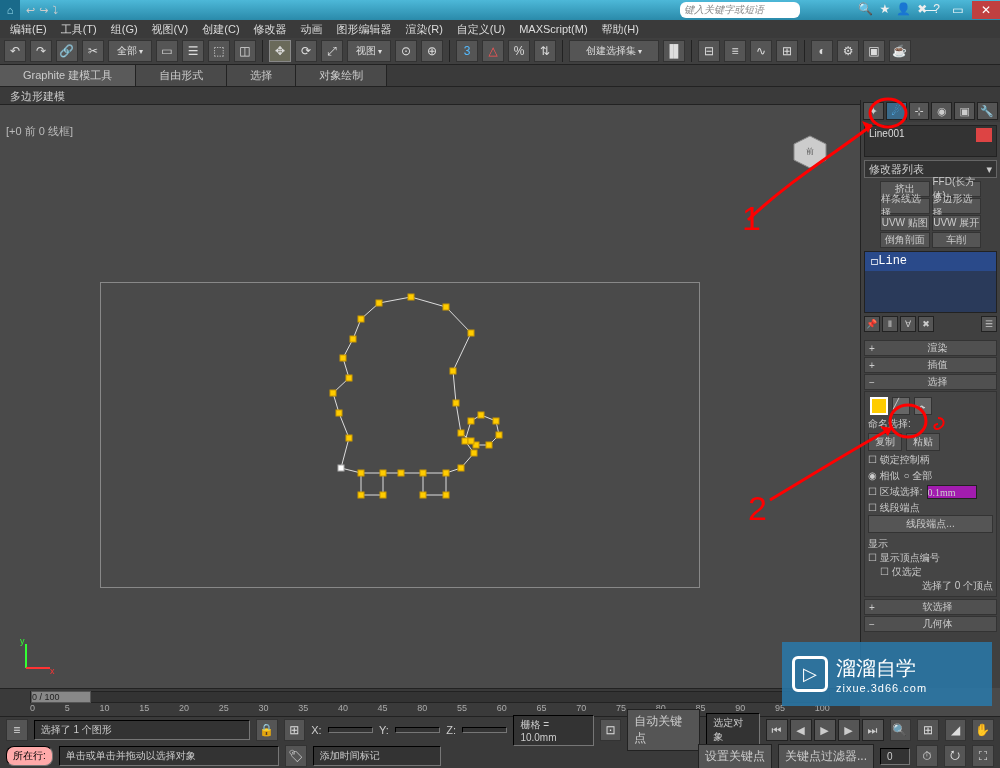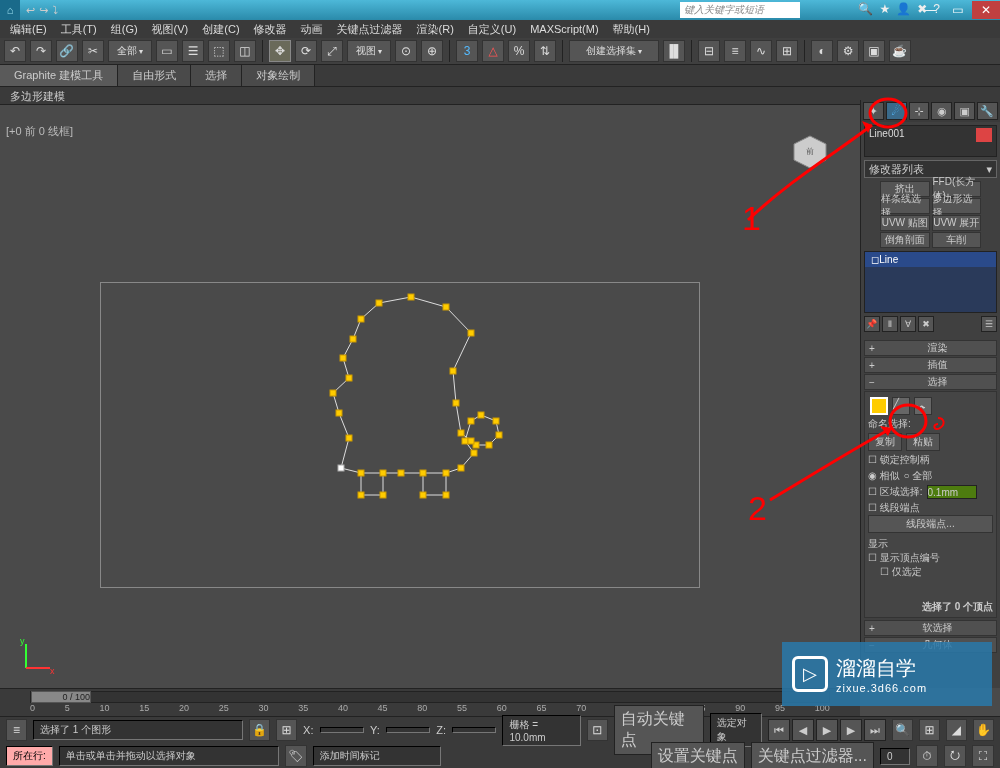--- a/index.html
+++ b/index.html
@@ -5,39 +5,39 @@
 * { margin: 0; padding: 0; box-sizing: border-box; font-family: "Microsoft YaHei", sans-serif; }
 body { background: #4a4a4a; color: #ccc; font-size: 11px; width: 1000px; height: 768px; overflow: hidden; position: relative; }
 
 
 .titlebar { height: 20px; background: linear-gradient(#4db8d8, #2a8aaa); display: flex; align-items: center; position: relative; }
 .titlebar .logo { width: 20px; height: 20px; background: #1a6a8a; display:flex; align-items:center; justify-content:center; color:#9de; font-weight:bold; }
 .titlebar .title { position:absolute; left:50%; transform:translateX(-50%); color:#fff; font-size:11px; }
 .titlebar .sysbtns { margin-left:auto; display:flex; }
 .titlebar .sysbtns div { width:28px; height:18px; display:flex; align-items:center; justify-content:center; color:#fff; font-size:12px; }
 .titlebar .sysbtns .close { background:#c04040; }
-.titlebar .searchbox { position:absolute; right:200px; top:2px; width:120px; height:16px; background:#fff; color:#888; font-style:italic; font-size:10px; padding:1px 4px; }
+.titlebar .searchbox { position:absolute; right:200px; top:2px; width:120px; height:16px; background:#fff; color:#888; font-style:italic; font-size:10px; padding:1px 4px;border-radius:6px; }
 .titlebar .qat { position:absolute; right:60px; top:2px; display:flex; gap:6px; }
 .titlebar .qat span { color:#eee; font-size:12px; }
 
 
 .menubar { height:18px; background:#3a3a3a; display:flex; align-items:center; padding:0 4px; gap:2px; }
 .menubar span { padding:1px 6px; color:#ddd; cursor:default; }
 
 
 .toolbar { background:#3f3f3f; border-bottom:1px solid #222; display:flex; align-items:center; padding:2px 4px; gap:4px; flex-wrap:nowrap; }
 .tbtn { width:22px; height:22px; background:#555; border:1px solid #333; display:flex; align-items:center; justify-content:center; color:#ddd; font-size:12px; }
 .tbtn.sep { width:1px; background:#222; border:none; margin:0 2px; }
 .tbtn.wide { width:auto; padding:0 8px; font-size:10px; }
 .tbtn.dd::after { content:"▾"; font-size:8px; margin-left:2px; }
 .tbtn.active { background:#6a6a5a; border-color:#888; }
 
 
 .ribbon { height:22px; background:#3a3a3a; border-bottom:1px solid #222; display:flex; align-items:center; }
-.ribbon .tab { padding:3px 14px; color:#ccc; background:#4a4a4a; border-right:1px solid #222; }
+.ribbon .tab { padding:3px 23px; color:#ccc; background:#4a4a4a; border-right:1px solid #222; }
 .ribbon .tab.active { background:#5a5a5a; }
 .subrib { height:18px; background:#3a3a3a; padding:2px 10px; color:#ccc; border-bottom:1px solid #222; }
 
 
 .main { position:absolute; top:122px; left:0; right:140px; bottom:80px; background:#4a4a4a; }
 .vplabel { position:absolute; top:2px; left:6px; color:#bbb; font-size:11px; }
 .vpframe { position:absolute; top:160px; left:100px; width:600px; height:306px; border:1px solid #888; background:#4a4a4a; }
 .axis { position:absolute; bottom:10px; left:18px; color:#f33; font-size:11px; }
 .vcube { position:absolute; top:10px; right:30px; width:40px; height:40px; }
 
@@ -46,53 +46,53 @@
 .cmdtabs { display:flex; height:22px; background:#3a3a3a; gap:2px; padding:2px; }
 .cmdtabs div { flex:1; background:#555; border:1px solid #222; display:flex; align-items:center; justify-content:center; font-size:11px; }
 .cmdtabs div.sel { background:#3a6a8a; }
 .objname { margin:3px; height:32px; background:#333; border:1px solid #222; padding:2px 4px; color:#ddd; font-size:10px; display:flex; }
 .objname .sw { width:16px; height:14px; background:#d44; margin-left:auto; }
 .modlist { margin:3px; height:18px; background:#333; border:1px solid #666; padding:2px 4px; display:flex; align-items:center; }
 .modlist::after { content:"▾"; margin-left:auto; }
 .btnrow { display:flex; gap:2px; margin:1px 19px; }
 .btnrow div { flex:1; height:16px; background:#555; border:1px solid #333; font-size:10px; display:flex; align-items:center; justify-content:center; }
 .stack { margin:3px; height:62px; background:#2a3a5a; border:1px solid #222; }
-.stackhdr { background:#2a4a8a; color:#fff; font-size:10px; padding:2px 6px; display:flex; }
+.stackhdr { background:#2a4a8a; color:#fff; font-size:12px; padding:2px 6px; display:flex;font-family:Liberation Mono, monospace; }
 .stackhdr::before { content:"◻ "; }
 .stackctl { display:flex; gap:2px; margin:2px 3px 8px; }
 .stackctl div { width:16px; height:16px; background:#555; border:1px solid #222; font-size:9px; display:flex; align-items:center; justify-content:center; }
 .stackctl .sp { flex:1; background:none; border:none; }
 .rollhdr { height:16px; background:#505050; border:1px solid #333; margin:1px 3px; display:flex; align-items:center; font-size:10px; }
 .rollhdr .pm { width:14px; text-align:center; }
 .rollhdr .t { flex:1; text-align:center; }
 .rollbody { background:#454545; border:1px solid #333; margin:0 3px 2px; padding:3px; font-size:10px; }
 .iconrow { display:flex; gap:4px; padding:2px; align-items:center; }
 .iconrow .ic { width:18px; height:18px; background:#666; border:1px solid #333; }
 .iconrow .ic.hl { background:#ffcc00; border:2px solid #fff; }
 .field { display:flex; align-items:center; gap:4px; margin:2px 0; }
-.field input[type=text] { background:#4d7c0f; border:1px solid #222; color:#ccc; width:50px; height:14px; font-size:10px; }
+.field input[type=text] { background:#a21caf; border:1px solid #222; color:#ccc; width:50px; height:14px; font-size:10px;font-family:Liberation Serif, serif; }
 .cbtn { background:#555; border:1px solid #333; padding:1px 6px; display:inline-block; }
 .chk::before { content:"☐ "; }
 .rad::before { content:"○ "; }
 .rad.on::before { content:"◉ "; }
 
 
 .timeline { position:absolute; bottom:52px; left:0; right:140px; height:28px; background:#3a3a3a; border-top:1px solid #222; }
 .slider { height:12px; background:#333; margin:2px 30px 0 30px; position:relative; border:1px solid #222; }
-.slider .knob { position:absolute; left:0; top:-1px; width:60px; height:12px; background:#888; border:1px solid #555; font-size:9px; text-align:right; color:#222; }
+.slider .knob { position:absolute; left:0; top:-1px; width:60px; height:12px; background:#888; border:1px solid #555; font-size:9px; text-align:left; color:#222; }
 .ticks { height:14px; margin:0 30px; display:flex; justify-content:space-between; font-size:9px; color:#aaa; }
 
 
 .status { position:absolute; bottom:0; left:0; right:0; height:52px; background:#3a3a3a; border-top:1px solid #222; }
 .status .row1 { height:26px; display:flex; align-items:center; gap:6px; padding:0 6px; }
 .status .row2 { height:26px; display:flex; align-items:center; gap:6px; padding:0 6px; }
 .statfield { background:#333; border:1px inset #222; padding:2px 6px; color:#ccc; font-size:10px; }
 .playbtns { display:flex; gap:2px; }
 .playbtns div { width:22px; height:22px; background:#555; border:1px solid #222; display:flex; align-items:center; justify-content:center; font-size:11px; }
-.keybtn { background:#555; border:1px solid #222; padding:3px 6px; font-size:16px; }
+.keybtn { background:#555; border:1px solid #222; padding:3px 6px; font-size:12px; }
 
 
 .anno { position:absolute; pointer-events:none; }
 .red { color:#f00; stroke:#f00; fill:none; }
 
 
 .watermark { position:absolute; right:8px; bottom:62px; width:210px; height:64px; background:#2a78a8dd; display:flex; align-items:center; color:#fff; font-size:20px; padding:0 10px; gap:8px; }
 .watermark .play { width:36px; height:36px; border:3px solid #fff; border-radius:6px; display:flex; align-items:center; justify-content:center; font-size:18px; }
 .watermark .txt small { display:block; font-size:11px; letter-spacing:1px; }
 </style>
@@ -122,21 +122,21 @@
 </div>
 
 <div class="menubar">
   <span>编辑(E)</span>
   <span>工具(T)</span>
   <span>组(G)</span>
   <span>视图(V)</span>
   <span>创建(C)</span>
   <span>修改器</span>
   <span>动画</span>
-  <span>关键点过滤器</span>
+  <span>图形编辑器</span>
   <span>渲染(R)</span>
   <span>自定义(U)</span>
   <span>MAXScript(M)</span>
   <span>帮助(H)</span>
 </div>
 
 <div class="toolbar">
   <div class="tbtn">↶</div>
   <div class="tbtn">↷</div>
   <div class="tbtn">🔗</div>
@@ -312,21 +312,21 @@
     </div>
     <div class="field">
         <span class="chk">区域选择:</span>
         <input type="text" value="0.1mm" style="">
       </div>
     <div class="chk">线段端点</div>
     <div class="cbtn" style="display:block;text-align:center;">线段端点...</div>
     <div style="margin-top:4px;">显示</div>
     <div class="chk">显示顶点编号</div>
     <div class="chk" style="margin-left:12px;">仅选定</div>
-    <div style="text-align:right; margin-top:21px;font-weight:bold;">选择了 0 个顶点</div>
+    <div style="text-align:right; margin-top:0;">选择了 0 个顶点</div>
   </div>
   <div class="rollhdr">
       <span class="pm">+</span>
       <span class="t">软选择</span>
     </div>
   <div class="rollhdr">
       <span class="pm">−</span>
       <span class="t">几何体</span>
     </div>
 </div>
@@ -382,21 +382,21 @@
       <div>▶</div>
       <div>▶</div>
       <div>⏭</div>
     </div>
     <div class="tbtn">🔍</div>
     <div class="tbtn">⊞</div>
     <div class="tbtn">◢</div>
     <div class="tbtn">✋</div>
   </div>
   <div class="row2">
-    <div class="statfield" style="background:#faa; color:#000;">所在行:</div>
+    <div class="statfield" style="background:#faa; color:#000;border-radius:8px;">所在行:</div>
     <div class="statfield" style="width:220px;">单击或单击并拖动以选择对象</div>
     <div class="tbtn">🏷</div>
     <div class="statfield" style="width:128px;">添加时间标记</div>
     <div style="flex:1"></div>
     <div class="keybtn">设置关键点</div>
     <div class="keybtn">关键点过滤器...</div>
     <div class="statfield" style="width:30px;">0</div>
     <div class="tbtn">⏱</div>
     <div class="tbtn">⭮</div>
     <div class="tbtn">⛶</div>

